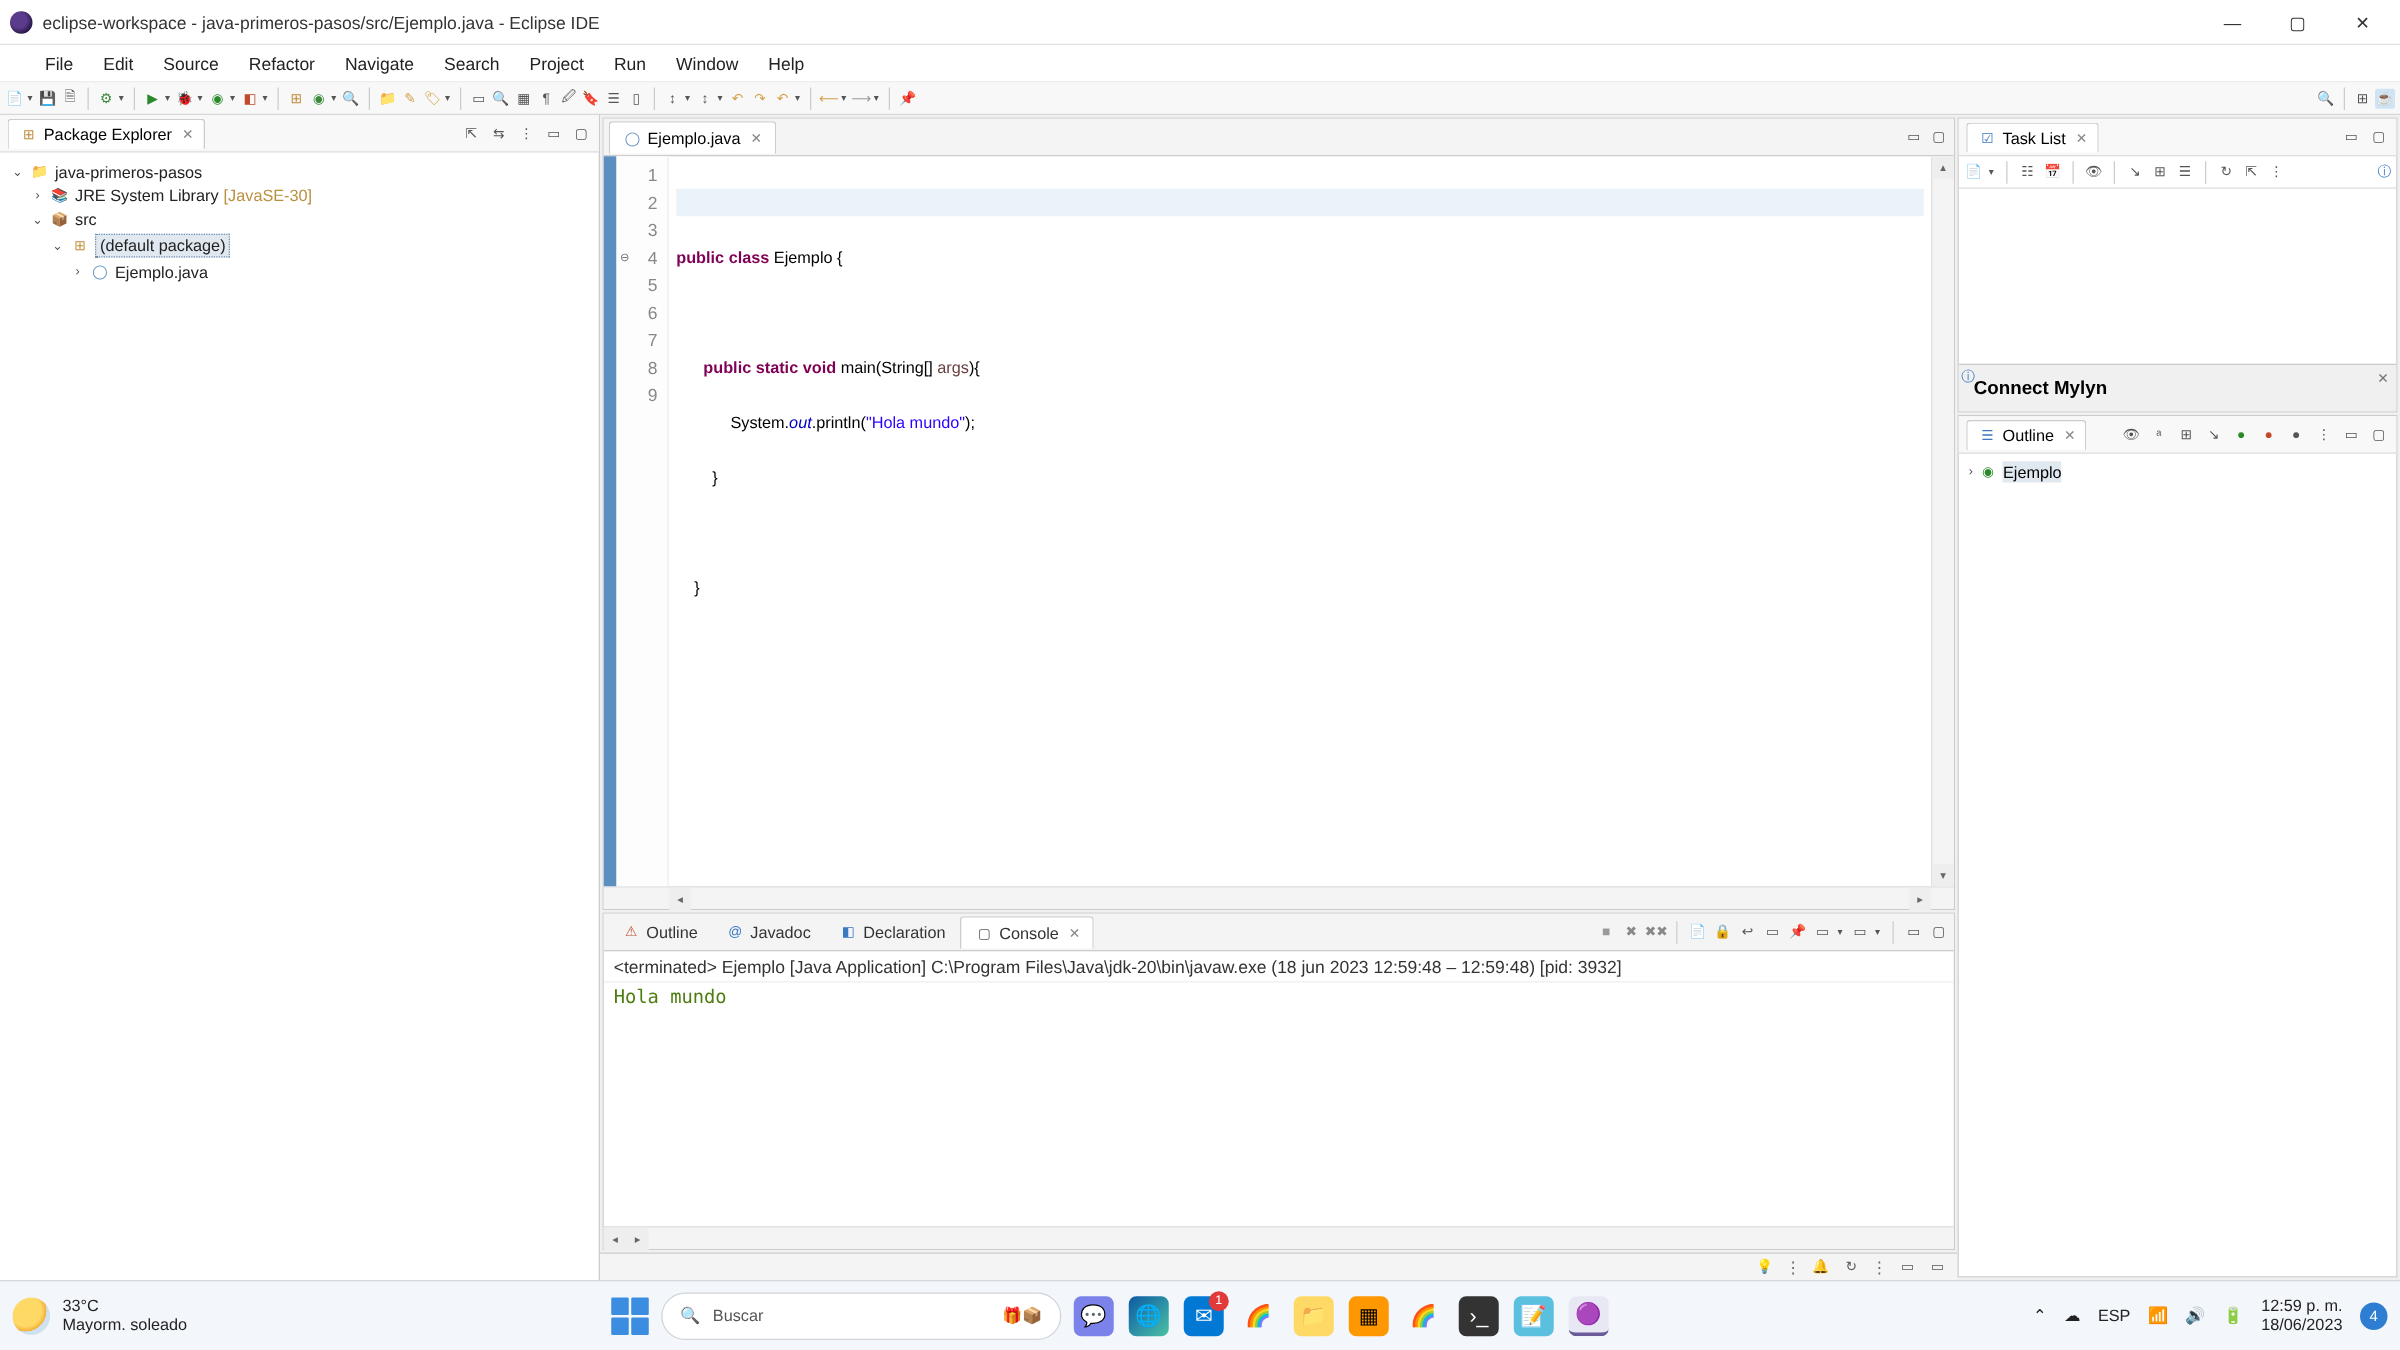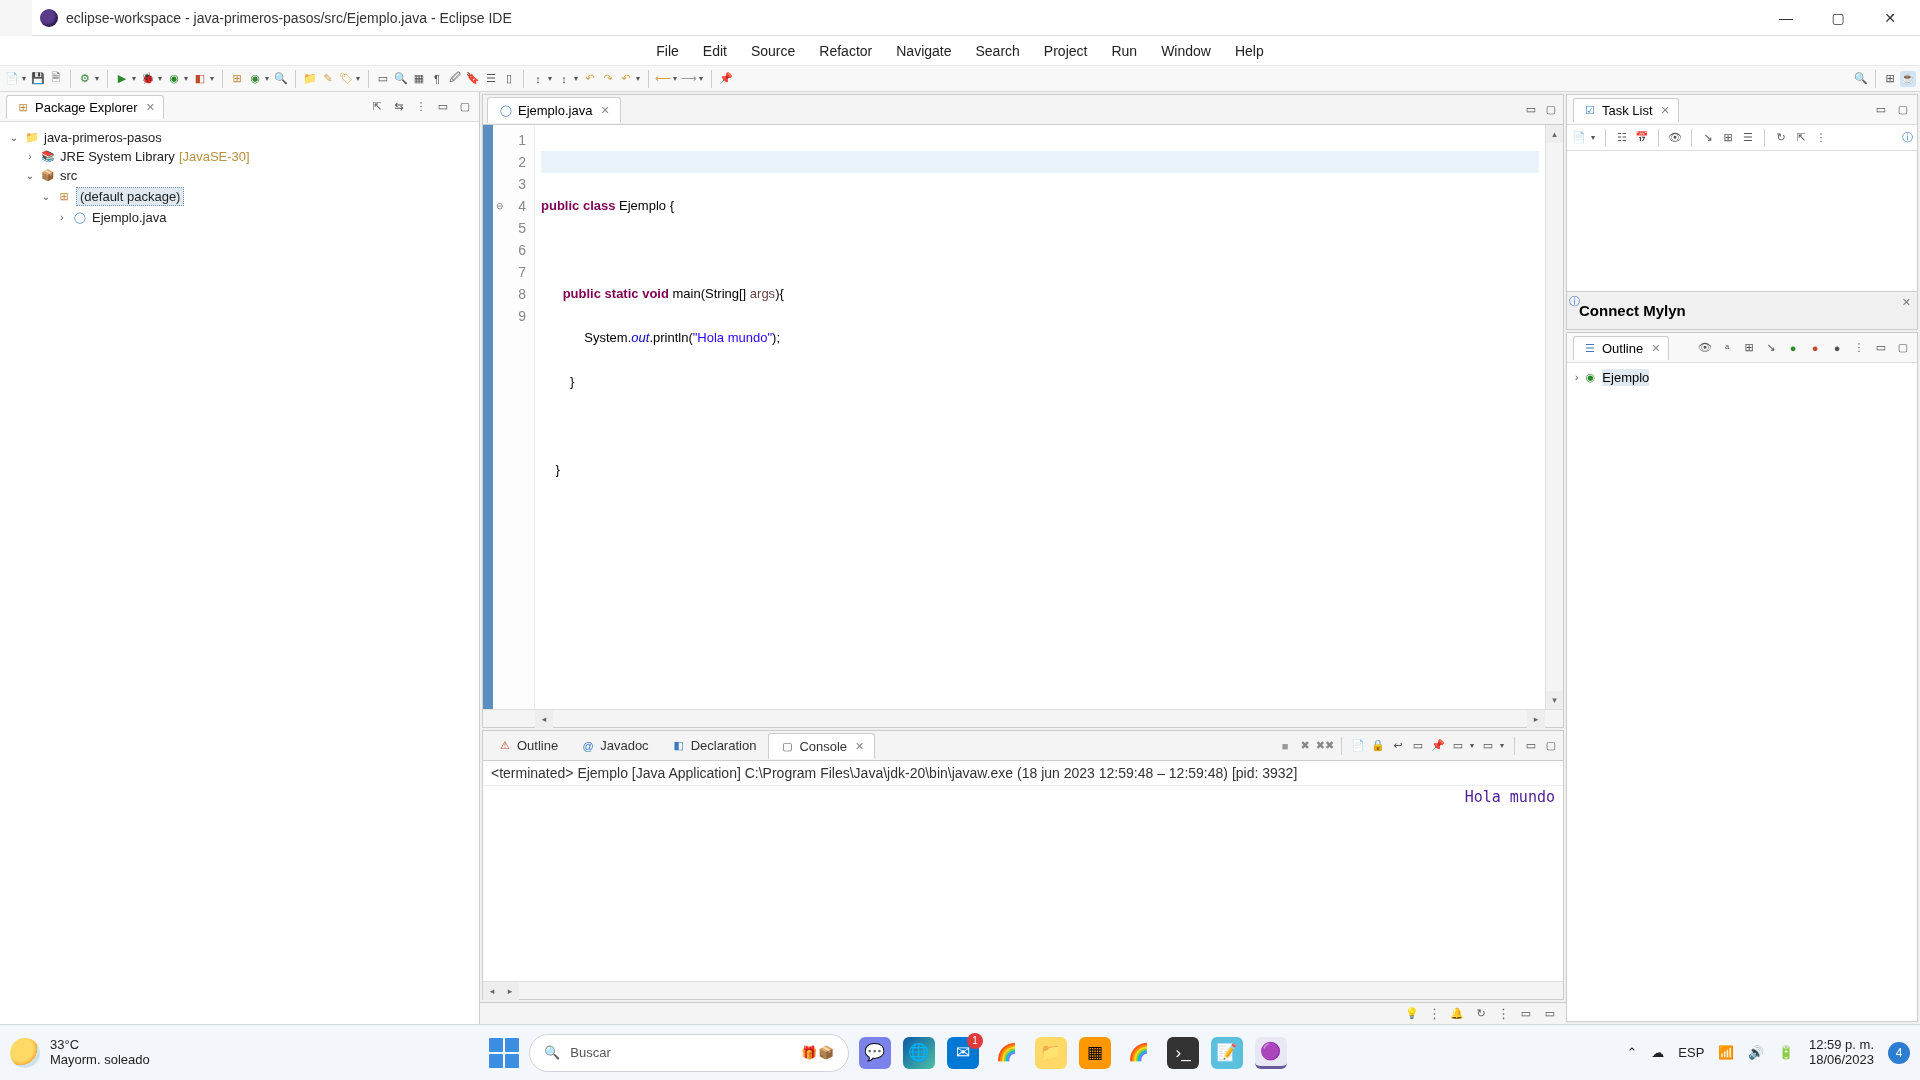--- a/index.html
+++ b/index.html
@@ -1,26 +1,26 @@
 <!DOCTYPE html>
 <html><head>
 <meta charset="utf-8">
 <style>
 * { margin: 0; padding: 0; box-sizing: border-box; font-family: "Segoe UI", Tahoma, sans-serif; font-size: 13px; }
 body { background: #f5f5f5; width: 1920px; height: 1080px; overflow: hidden; display: flex; flex-direction: column; }
 
 
-.titlebar { height: 36px; background: #fff; display: flex; align-items: center; padding: 0 8px; border-bottom: 1px solid #e0e0e0; margin-left: 32px; }
+.titlebar { height: 36px; background: #fff; display: flex; align-items: center; padding: 0 8px; border-bottom: 1px solid #e0e0e0; }
 .titlebar .eclipse-icon { width: 18px; height: 18px; border-radius: 50%; background: radial-gradient(circle at 40% 40%, #5b3b8c 40%, #2b1a4a 70%); margin-right: 8px; }
 .titlebar .title { flex: 1; color: #333; font-size: 14px; }
 .winbtns { display: flex; gap: 24px; margin-right: 8px; }
 .winbtn { width: 28px; height: 28px; display: flex; align-items: center; justify-content: center; font-size: 14px; color: #333; cursor: default; }
 
 
-.menubar { height: 30px; background: #fff; display: flex; align-items: center; padding: 0 6px; border-bottom: 1px solid #e8e8e8; justify-content: center; }
+.menubar { height: 30px; background: #fff; display: flex; align-items: center; padding: 0 24px; border-bottom: 1px solid #e8e8e8; }
 .menubar .menuitem { padding: 4px 12px; color: #222; font-size: 14px; }
 
 
 .maintoolbar { height: 26px; background: #f8f8f8; display: flex; align-items: center; padding: 0 4px; gap: 2px; border-bottom: 1px solid #d8d8d8; }
 .tbicon { width: 16px; height: 16px; display: inline-flex; align-items: center; justify-content: center; font-size: 11px; color: #555; }
 .tbsep { width: 1px; height: 18px; background: #ccc; margin: 0 4px; }
 .tbdrop { width: 6px; font-size: 8px; color: #555; }
 .tbspacer { flex: 1; }
 
 
@@ -73,21 +73,21 @@
 .scrollh-wrap { height: 18px; background: #f4f4f4; border-top: 1px solid #ddd; display: flex; }
 .scrollh-wrap .sbfill { flex: 1; }
 
 
 .bottompanel { height: 270px; background: #fff; border: 1px solid #ccc; margin: 0 2px 2px 2px; display: flex; flex-direction: column; }
 .bottomtabs { height: 30px; display: flex; align-items: center; background: #f4f4f4; border-bottom: 1px solid #ccc; padding: 0 4px; gap: 2px; }
 .btab { display: flex; align-items: center; gap: 4px; padding: 5px 10px; font-size: 13px; color: #333; }
 .btab.active { background: #fff; border: 1px solid #ccc; border-bottom: none; border-radius: 3px 3px 0 0; }
 .bottomtoolbar { margin-left: auto; display: flex; gap: 4px; align-items: center; }
 .consoleinfo { padding: 4px 8px; font-size: 14px; color: #333; border-bottom: 1px solid #eee; }
-.consoleout { flex: 1; padding: 2px 8px; font-family: Consolas, monospace; font-size: 15px; color: #4c1d95; text-align: right; }
+.consoleout { flex: 1; padding: 2px 8px; font-family: Consolas, monospace; font-size: 15px; color: #4d7c0f; }
 .bottomscroll { height: 18px; background: #f4f4f4; border-top: 1px solid #ddd; display: flex; }
 
 
 .rightpanel { width: 354px; display: flex; flex-direction: column; gap: 2px; padding: 2px 2px 2px 0; }
 .rpview { background: #fff; border: 1px solid #ccc; display: flex; flex-direction: column; }
 .tasklist { flex: 0 0 auto; }
 .tasktoolbar { height: 26px; border-bottom: 1px solid #ddd; display: flex; align-items: center; padding: 0 4px; gap: 4px; }
 .findrow { display: flex; align-items: center; padding: 4px; gap: 8px; border-bottom: 1px solid #eee; }
 .findinput { border: 1px solid #ccc; padding: 4px 8px; width: 110px; font-size: 13px; font-style: italic; color: #888; background: #fff; }
 .findlinks { font-size: 13px; color: #1a6ebf; }

